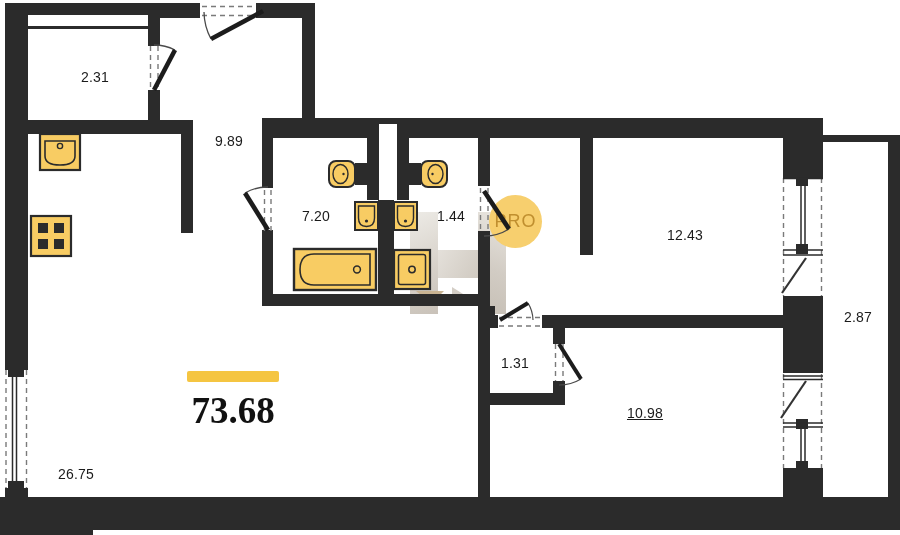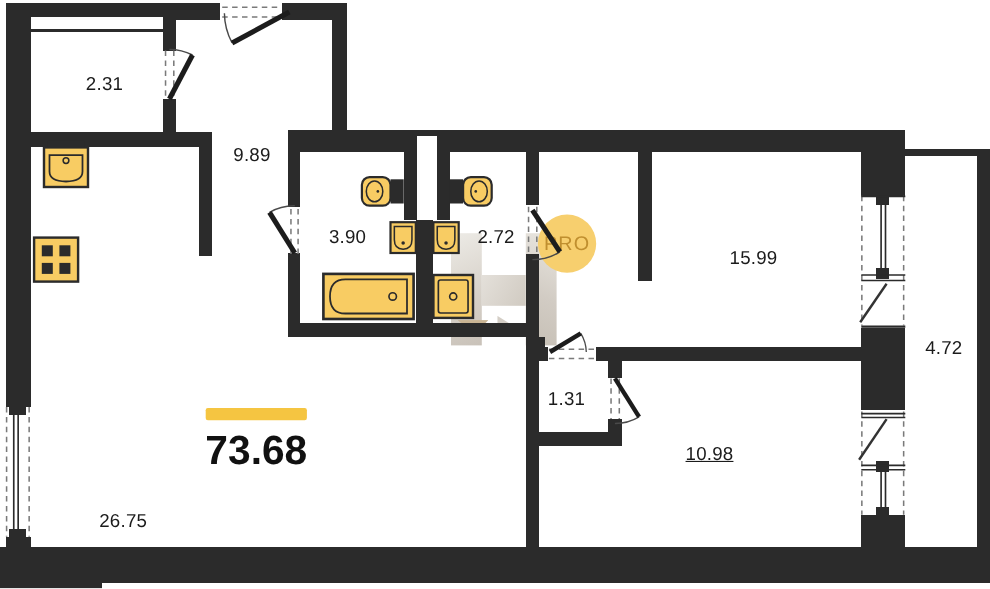--- a/index.html
+++ b/index.html
@@ -1,20 +1,20 @@
 <!DOCTYPE html>
 <html><head>
 <meta charset="utf-8">
 <style>
   html,body{margin:0;padding:0;background:#ffffff;}
   .plan{position:relative;width:900px;height:535px;background:#ffffff;overflow:hidden;
         font-family:"Liberation Sans", sans-serif;}
   .plan svg{position:absolute;left:0;top:0;z-index:3;}
   .room-label{position:absolute;transform:translate(-50%,-50%);z-index:4;
-        font-size:17px;color:#1b1b1b;letter-spacing:.2px;white-space:nowrap;}
+        font-size:14px;color:#1b1b1b;letter-spacing:.2px;white-space:nowrap;}
   .total-value{position:absolute;transform:translate(-50%,-50%);z-index:4;
         font-size:37px;font-weight:bold;color:#111;}
   .accent-bar{position:absolute;left:187px;top:371px;width:92px;height:11px;
         background:#f5c541;border-radius:2px;z-index:4;}
   .badge{position:absolute;left:489px;top:195px;width:53px;height:53px;border-radius:50%;
         background:#f7cf6e;z-index:2;display:flex;align-items:center;justify-content:center;
         font-size:18px;letter-spacing:1px;color:#c08f2f;font-weight:500;}
   .wm{position:absolute;left:410px;top:212px;width:96px;height:102px;z-index:1;}
   .wm .bar-l{position:absolute;left:0;top:0;width:28px;height:102px;
         background:linear-gradient(155deg,#edebe6 0%,#d6d0c8 60%,#c9c2b9 100%);}
@@ -198,24 +198,24 @@
       <g transform="translate(394,250)">
         <rect x="0" y="0" width="36" height="39" fill="#f8cc63" stroke="#2b2b2b" stroke-width="2.2"></rect>
         <rect x="4.5" y="4.5" width="27" height="30" rx="2" fill="none" stroke="#2b2b2b" stroke-width="1.5"></rect>
         <circle cx="18" cy="19.5" r="3.2" fill="none" stroke="#2b2b2b" stroke-width="1.5"></circle>
       </g>
     </g>
   </svg>
 
   <div class="room-label" style="left:95px;top:77px;">2.31</div>
   <div class="room-label" style="left:229px;top:141px;">9.89</div>
-  <div class="room-label" style="left:316px;top:216px;">3.90</div>
-  <div class="room-label" style="left:451px;top:216px;">2.72</div>
-  <div class="room-label" style="left:685px;top:235px;">15.99</div>
-  <div class="room-label" style="left:858px;top:317px;">4.72</div>
+  <div class="room-label" style="left:316px;top:216px;">7.20</div>
+  <div class="room-label" style="left:451px;top:216px;">1.44</div>
+  <div class="room-label" style="left:685px;top:235px;">12.43</div>
+  <div class="room-label" style="left:858px;top:317px;">2.87</div>
   <div class="room-label" style="left:515px;top:363px;text-align:center;">1.31</div>
   <div class="room-label" style="left:645px;top:413px;text-decoration:underline;">10.98</div>
-  <div class="room-label" style="left:76px;top:474px;margin-left:36px;">26.75</div>
+  <div class="room-label" style="left:76px;top:474px;">26.75</div>
 
   <div class="accent-bar"></div>
-  <div class="total-value" style="left:233px;top:410px;">73.68</div>
+  <div class="total-value" style="left:233px;top:410px;font-family:Liberation Serif, serif;">73.68</div>
 
 </div>
 
 </body></html>

